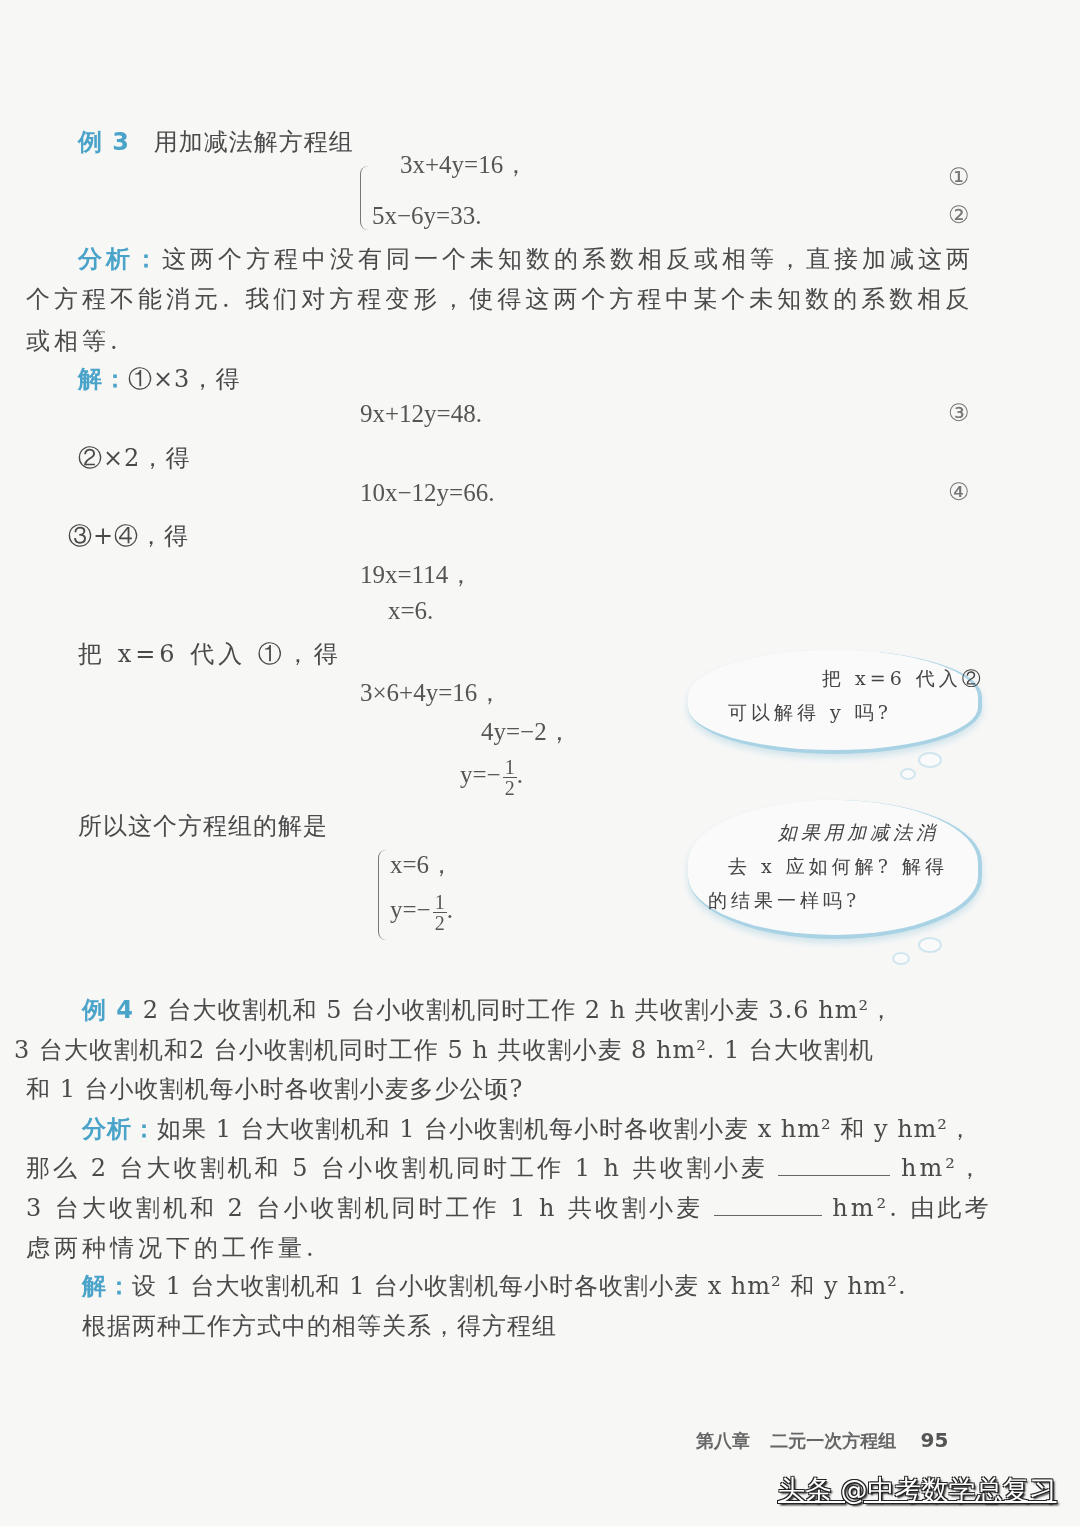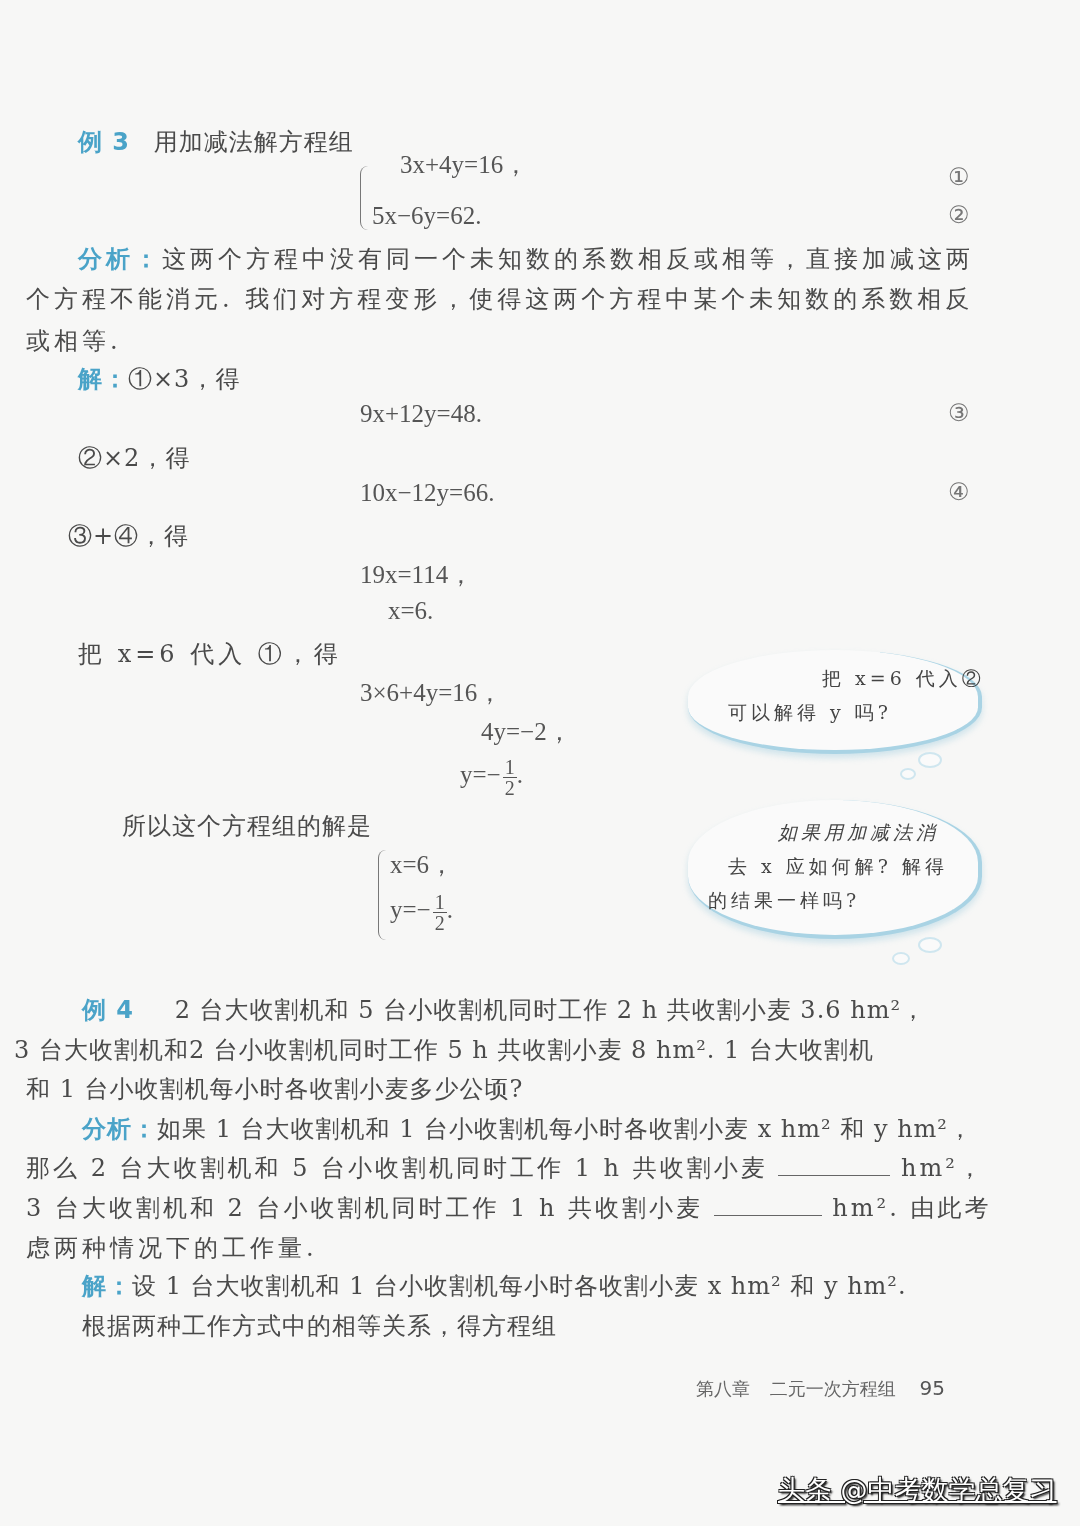--- a/index.html
+++ b/index.html
@@ -35,21 +35,21 @@
 </head>
 <body>
 
 <div class="abs txt" style="left:78px;top:126px;">
   <span class="blue">例 3</span>
   <span style="margin-left:15px;">用加减法解方程组</span>
 </div>
 
 <div class="brace" style="left:360px;top:166px;width:8px;height:64px;"></div>
 <div class="abs math" style="left:372px;top:148px;margin-left:28px;">3x+4y=16，</div>
-<div class="abs math" style="left:372px;top:202px;">5x−6y=62.</div>
+<div class="abs math" style="left:372px;top:202px;">5x−6y=33.</div>
 <div class="abs num" style="left:948px;top:163px;">①</div>
 <div class="abs num" style="left:948px;top:201px;">②</div>
 
 <div class="abs txt wide" style="left:78px;top:243px;">
   <span class="blue">分析：</span><span>这两个方程中没有同一个未知数的系数相反或相等，直接加减这两</span>
 </div>
 <div class="abs txt wide" style="left:26px;top:283px;">个方程不能消元. 我们对方程变形，使得这两个方程中某个未知数的系数相反</div>
 <div class="abs txt wide" style="left:26px;top:325px;">或相等.</div>
 
 <div class="abs txt" style="left:78px;top:363px;">
@@ -66,21 +66,21 @@
 <div class="abs math" style="left:360px;top:558px;">19x=114，</div>
 <div class="abs math" style="left:388px;top:597px;">x=6.</div>
 
 <div class="abs txt wide" style="left:78px;top:638px;">把 x=6 代入 ①，得</div>
 <div class="abs math" style="left:360px;top:676px;">3×6+4y=16，</div>
 <div class="abs math" style="left:445px;top:715px;margin-left:36px;">4y=−2，</div>
 <div class="abs math" style="left:460px;top:757px;">
   <span>y=−</span><span class="frac"><span class="n">1</span><span class="d">2</span></span><span>.</span>
 </div>
 
-<div class="abs txt" style="left:78px;top:810px;margin-left:44px;">所以这个方程组的解是</div>
+<div class="abs txt" style="left:78px;top:810px;">所以这个方程组的解是</div>
 <div class="brace" style="left:378px;top:850px;width:8px;height:90px;"></div>
 <div class="abs math" style="left:390px;top:848px;">x=6，</div>
 <div class="abs math" style="left:390px;top:892px;">
   <span>y=−</span><span class="frac"><span class="n">1</span><span class="d">2</span></span><span>.</span>
 </div>
 
 <div class="cloud" style="left:688px;top:650px;width:290px;height:100px;"></div>
 <div class="bubble" style="left:918px;top:752px;width:20px;height:12px;"></div>
 <div class="bubble" style="left:900px;top:768px;width:12px;height:8px;"></div>
 <div class="abs cloud-txt" style="left:778px;top:666px;margin-left:44px;">把 x=6 代入②</div>
@@ -88,21 +88,21 @@
 
 <div class="cloud" style="left:688px;top:800px;width:290px;height:135px;"></div>
 <div class="bubble" style="left:918px;top:937px;width:20px;height:12px;"></div>
 <div class="bubble" style="left:892px;top:952px;width:14px;height:9px;"></div>
 <div class="abs cloud-txt" style="left:778px;top:820px;font-style:italic;">如果用加减法消</div>
 <div class="abs cloud-txt" style="left:728px;top:854px;">去 x 应如何解? 解得</div>
 <div class="abs cloud-txt" style="left:692px;top:888px;margin-left:16px;">的结果一样吗?</div>
 
 <div class="abs txt" style="left:82px;top:994px;">
   <span class="blue">例 4</span>
-  <span style="margin-left:32px;">2 台大收割机和 5 台小收割机同时工作 2 h 共收割小麦 3.6 hm²，</span>
+  <span style="margin-left:0;">2 台大收割机和 5 台小收割机同时工作 2 h 共收割小麦 3.6 hm²，</span>
 </div>
 <div class="abs txt" style="left:14px;top:1034px;text-align:center;">3 台大收割机和2 台小收割机同时工作 5 h 共收割小麦 8 hm². 1 台大收割机</div>
 <div class="abs txt" style="left:26px;top:1073px;">和 1 台小收割机每小时各收割小麦多少公顷?</div>
 
 <div class="abs txt" style="left:82px;top:1113px;">
   <span class="blue">分析：</span><span>如果 1 台大收割机和 1 台小收割机每小时各收割小麦 x hm² 和 y hm²，</span>
 </div>
 <div class="abs txt" style="left:26px;top:1152px;letter-spacing:3px;">
   <span>那么 2 台大收割机和 5 台小收割机同时工作 1 h 共收割小麦</span>
   <span class="blank" style="width:112px;"></span>
@@ -113,19 +113,19 @@
   <span class="blank" style="width:108px;"></span>
   <span>hm². 由此考</span>
 </div>
 <div class="abs txt wide" style="left:26px;top:1232px;">虑两种情况下的工作量.</div>
 
 <div class="abs txt" style="left:82px;top:1270px;">
   <span class="blue">解：</span><span>设 1 台大收割机和 1 台小收割机每小时各收割小麦 x hm² 和 y hm².</span>
 </div>
 <div class="abs txt" style="left:82px;top:1310px;">根据两种工作方式中的相等关系，得方程组</div>
 
-<div class="abs footer" style="left:696px;top:1376px;">
+<div class="abs footer" style="left:696px;top:1428px;font-weight:bold;">
   <span>第八章</span>
   <span style="margin-left:14px;">二元一次方程组</span>
   <span style="margin-left:18px;font-size:20px;color:#555;">95</span>
 </div>
 
 <div class="abs wm" style="left:778px;top:1472px;text-decoration:underline;">头条 @中考数学总复习</div>
 
 </body></html>

